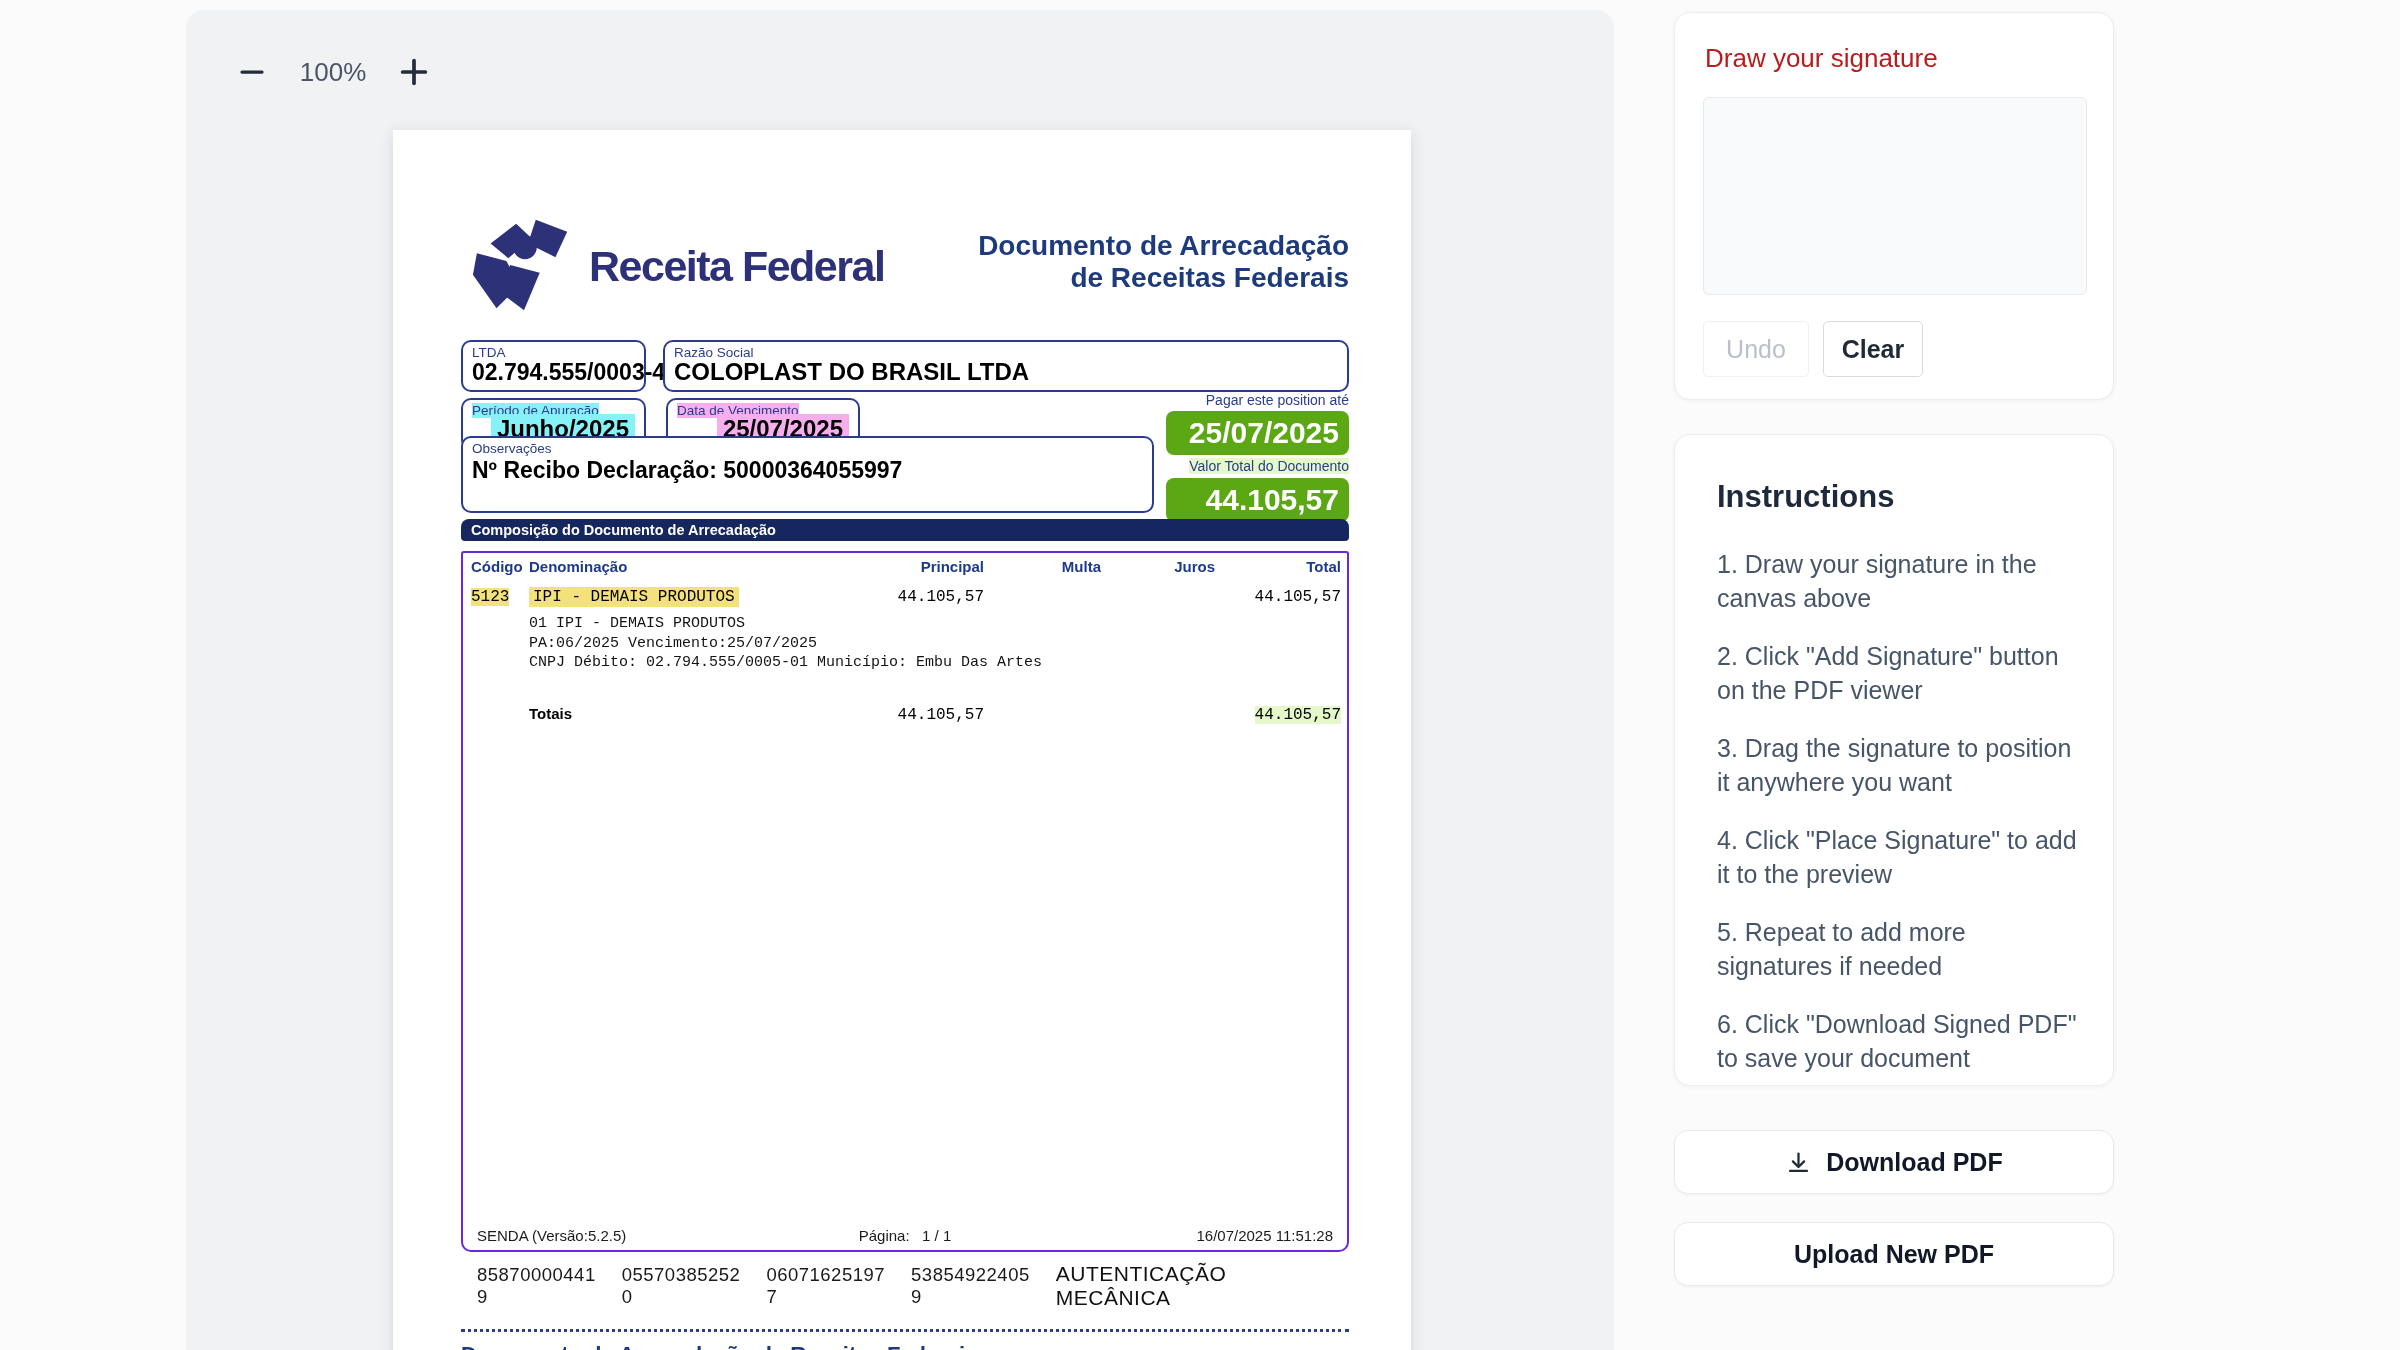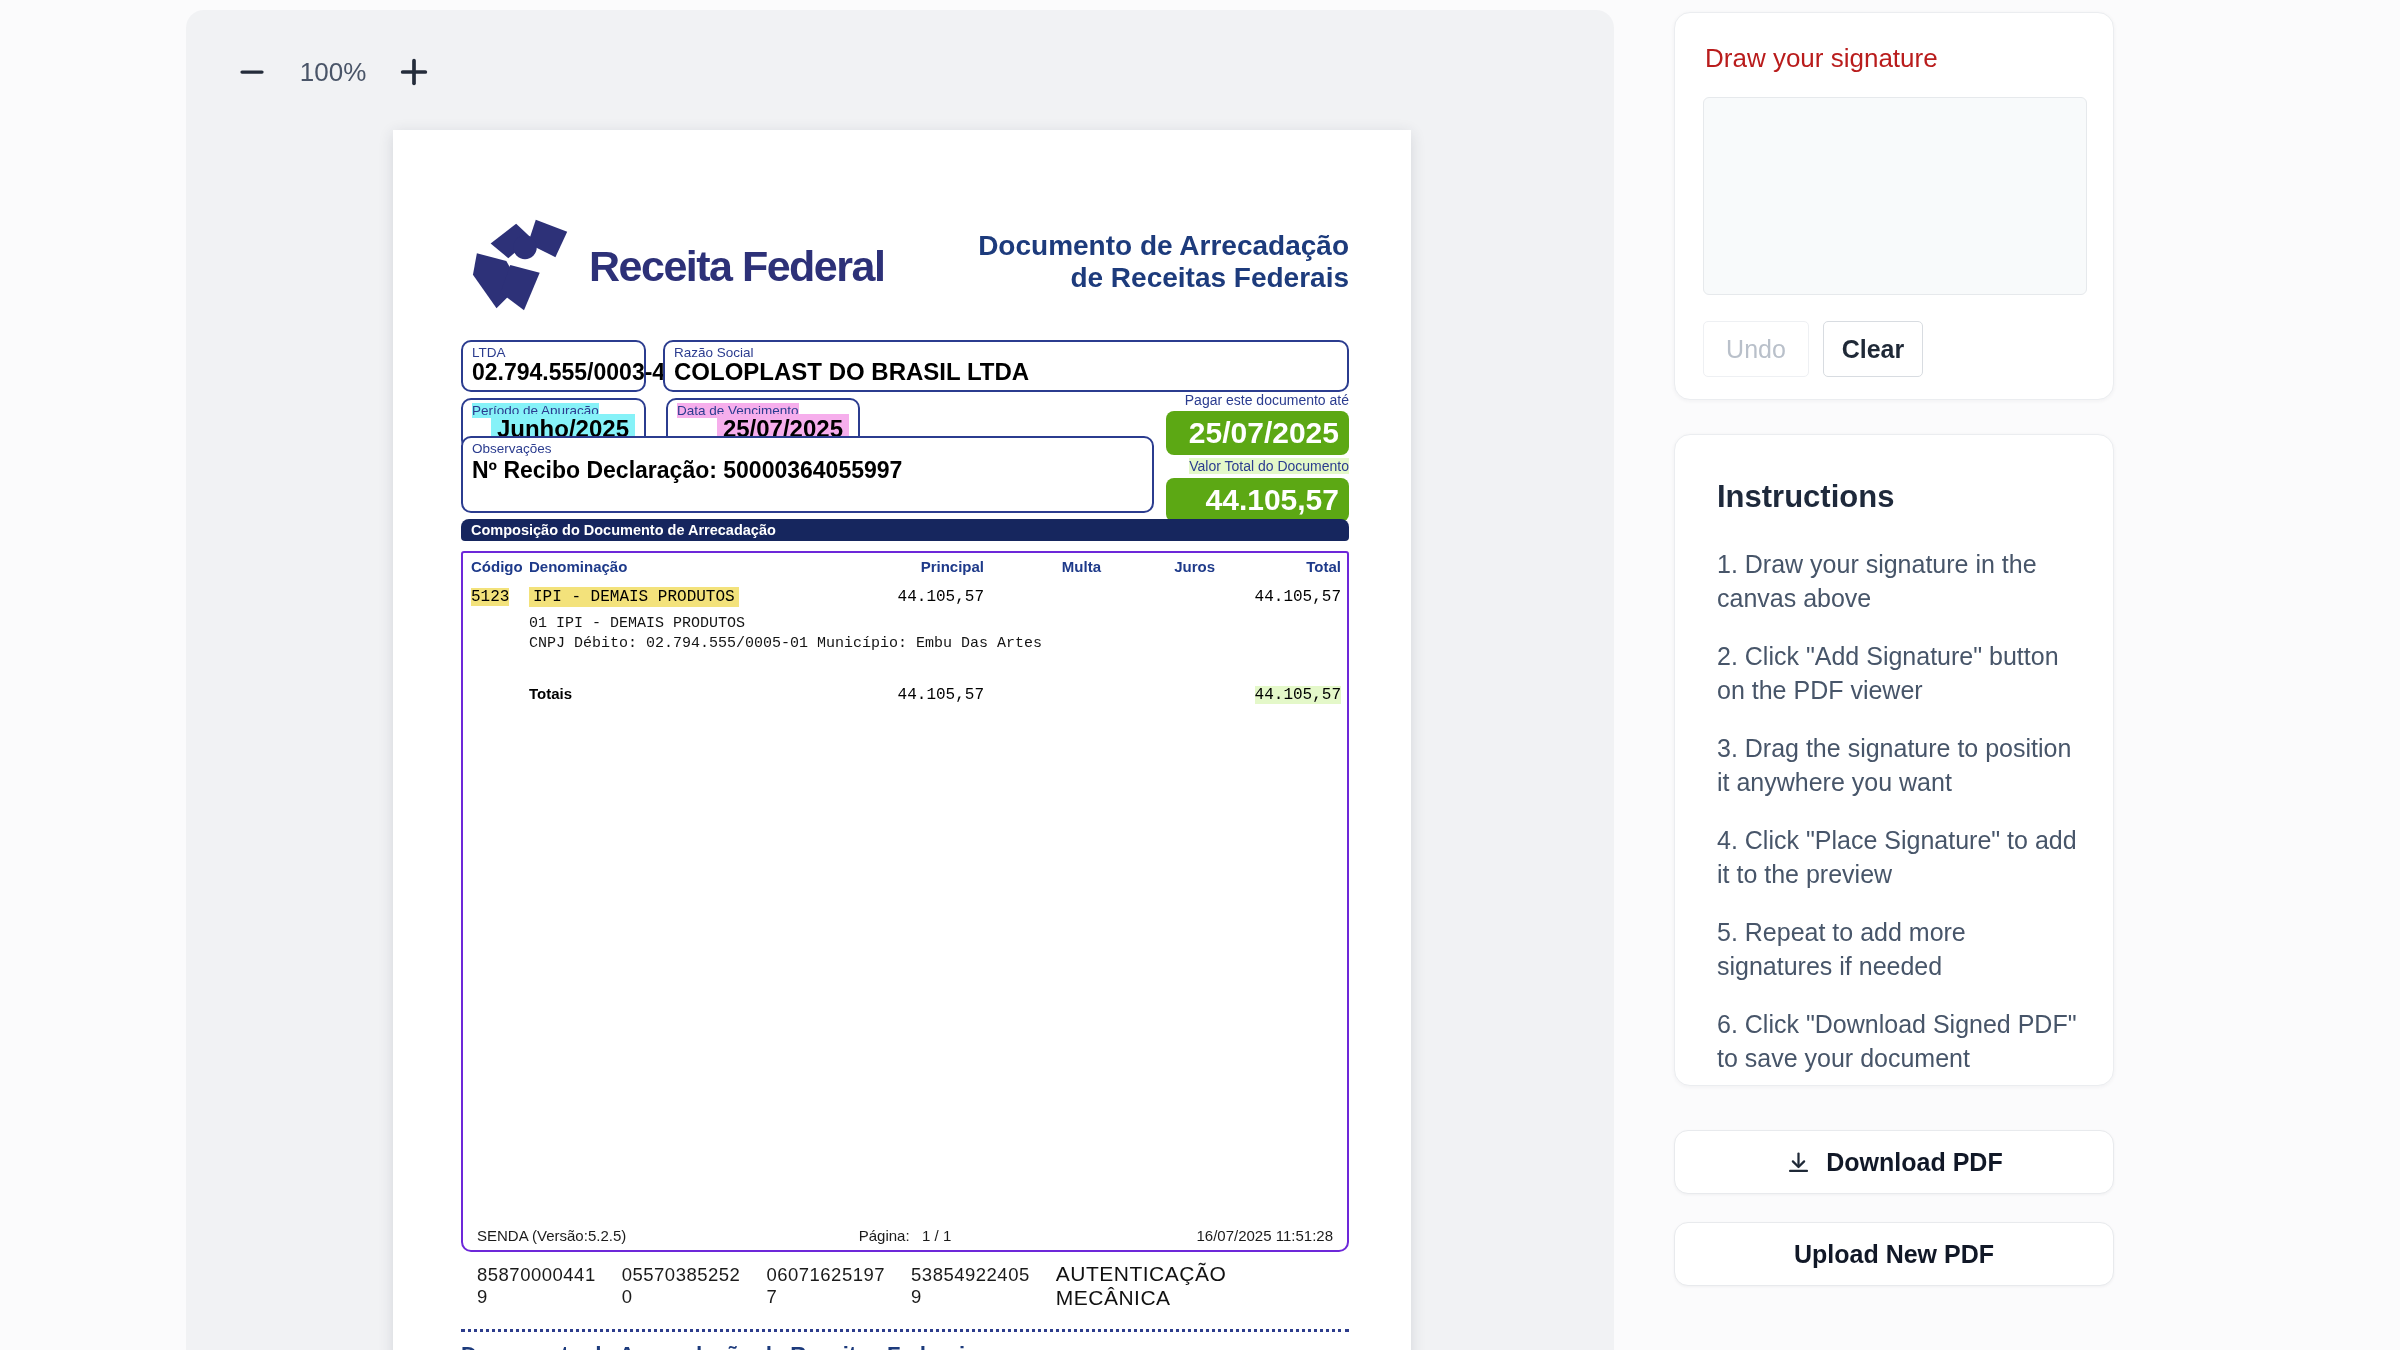--- a/index.html
+++ b/index.html
@@ -155,21 +155,21 @@
       </div>
 
       <div class="field" style="left:0; top:268px; width:185px; height:52px;">
         <span class="flabel hl-cyan">Período de Apuração</span>
         <span class="fvalue right hl-cyan pad-hl">Junho/2025</span>
       </div>
       <div class="field" style="left:205px; top:268px; width:194px; height:52px;">
         <span class="flabel hl-pink">Data de Vencimento</span>
         <span class="fvalue right hl-pink pad-hl">25/07/2025</span>
       </div>
-      <div class="green-label" style="left:705px; top:262px;">Pagar este documento até</div>
+      <div class="green-label" style="left:705px; top:262px;">Pagar este position até</div>
       <div class="green-box" style="left:705px; top:281px;">25/07/2025</div>
 
       <div class="field" style="left:0; top:306px; width:693px; height:77px;">
         <span class="flabel">Observações</span>
         <span style="position:absolute; top:19px; left:9px; font-size:23px; font-weight:bold; color:#000;">Nº Recibo Declaração: 50000364055997</span>
       </div>
       <div class="green-label" style="left:705px; top:328px;">
         <span class="hl-green">Valor Total do Documento</span>
       </div>
       <div class="green-box" style="left:705px; top:348px;">44.105,57</div>
@@ -188,20 +188,21 @@
         <div class="trow data-row">
           <span class="mono"><span class="hl-yellow">5123</span></span>
           <span class="mono"><span class="hl-yellow" style="padding:1px 4px;">IPI - DEMAIS PRODUTOS</span></span>
           <span class="num">44.105,57</span>
           <span class="num"></span>
           <span class="num"></span>
           <span class="num">44.105,57</span>
         </div>
         <div class="detail-lines">
           <div>01 IPI - DEMAIS PRODUTOS</div>
+          <div>PA:06/2025 Vencimento:25/07/2025</div>
           <div>CNPJ Débito: 02.794.555/0005-01 Município: Embu Das Artes</div>
         </div>
         <div class="trow totals-row">
           <span></span>
           <span class="totals-label">Totais</span>
           <span class="num">44.105,57</span>
           <span></span>
           <span></span>
           <span class="num"><span class="hl-green">44.105,57</span></span>
         </div>

